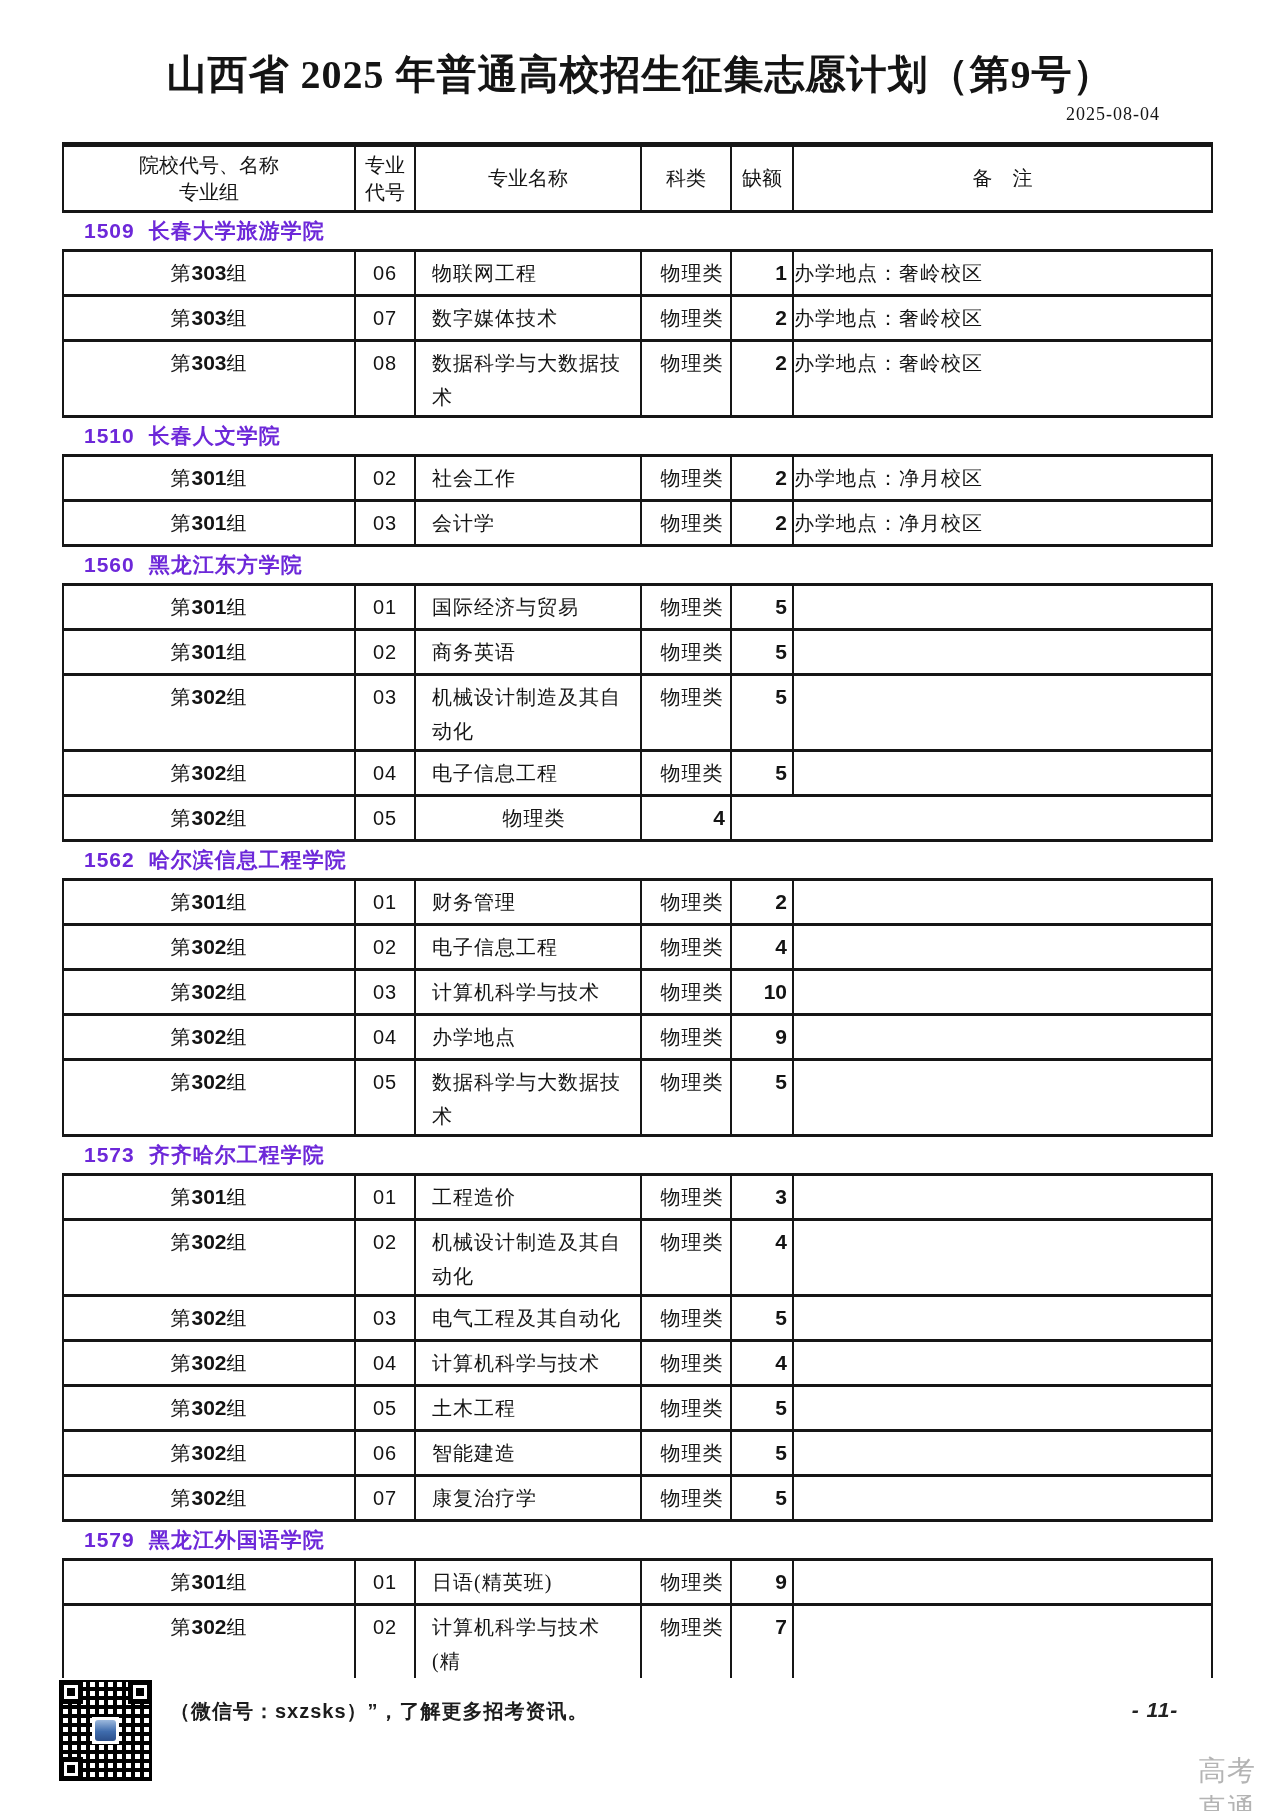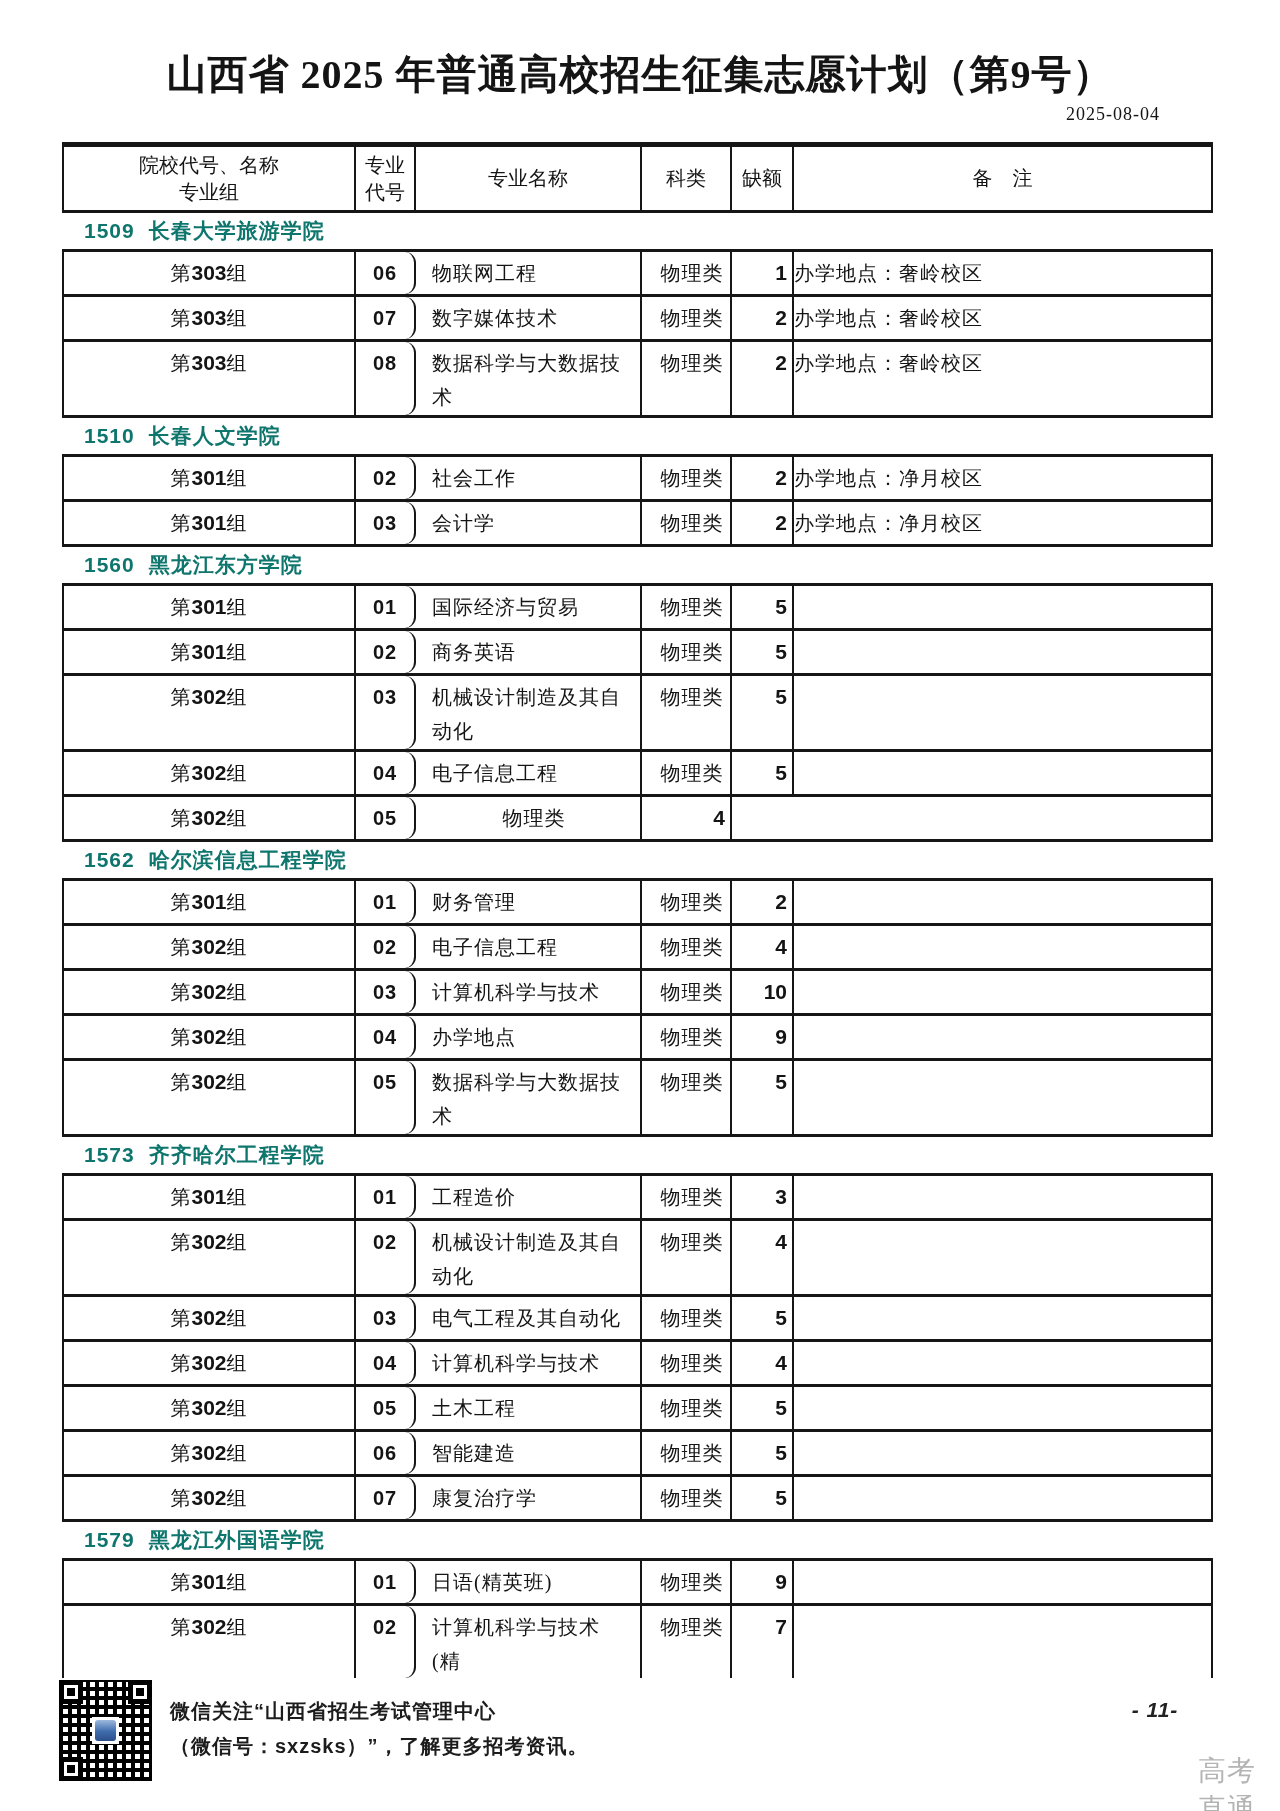--- a/index.html
+++ b/index.html
@@ -14,37 +14,37 @@
   .tablewrap{position:absolute;left:62px;top:142px;width:1151px;border-top:5px solid #161616;}
 
   .thead{display:grid;grid-template-columns:292px 60px 226px 90px 62px 1fr;
          border-left:2px solid #161616;border-right:2px solid #161616;border-bottom:3px solid #161616;
          height:63px;box-sizing:content-box;}
   .th{border-right:2px solid #161616;display:flex;flex-direction:column;justify-content:center;
       align-items:center;font-size:20px;line-height:27px;text-align:center;}
   .th:last-child{border-right:none;}
 
   .sec{height:36px;border-bottom:3px solid #161616;display:flex;align-items:center;
-       font-family:"Liberation Sans","DejaVu Sans",sans-serif;font-weight:bold;color:#0f766e;
+       font-family:"Liberation Sans","DejaVu Sans",sans-serif;font-weight:bold;color:#6d28d9;
        font-size:21px;padding-left:22px;}
   .sec .sec-code{margin-right:14px;letter-spacing:1px;}
   .sec .sec-name{letter-spacing:1px;}
 
   .row{display:grid;grid-template-columns:292px 60px 226px 90px 62px 1fr;
        border-left:2px solid #161616;border-right:2px solid #161616;border-bottom:3px solid #161616;
        min-height:42px;}
   .row.h2{min-height:73px;}
   .row.cut{border-bottom:none;min-height:45px;}
 
   .td{border-right:2px solid #161616;font-size:20px;line-height:34px;padding-top:4px;
       letter-spacing:1px;box-sizing:border-box;}
   .td:last-child{border-right:none;}
   .c-group{text-align:center;}
   .c-code{text-align:center;font-family:"Liberation Sans","DejaVu Sans",sans-serif;
-          font-weight:bold;font-size:20px;letter-spacing:1px;border-radius:11px;}
+          font-weight:normal;font-size:20px;letter-spacing:1px;}
   .c-major{padding-left:16px;padding-right:14px;}
   .c-cat{text-align:center;padding-left:12px;}
   .c-vac{text-align:right;padding-right:5px;font-family:"Liberation Sans","DejaVu Sans",sans-serif;
          font-weight:bold;font-size:21px;letter-spacing:0;}
   .c-note{padding-left:0;padding-right:6px;}
   .num{font-family:"Liberation Sans","DejaVu Sans",sans-serif;font-weight:bold;font-size:21px;letter-spacing:0;}
 
   
   .qr{position:absolute;left:59px;top:1680px;width:93px;height:101px;background:#fff;}
   .qr .mesh{position:absolute;inset:0;
@@ -324,20 +324,19 @@
     <div class="mesh"></div>
     <div class="f tl"></div>
     <div class="f tr"></div>
     <div class="f bl"></div>
     <div class="logo">
         <div class="logo-inner"></div>
       </div>
   </div>
 
   <div class="footer-text">
-    <div>微信关注“山西省招生考试管理中心</div>
     <div>（微信号：sxzsks）”，了解更多招考资讯。</div>
   </div>
 
   <div class="page-number">- 11-</div>
   <div class="watermark">高考直通车</div>
 
 </div>
 
 </body></html>

